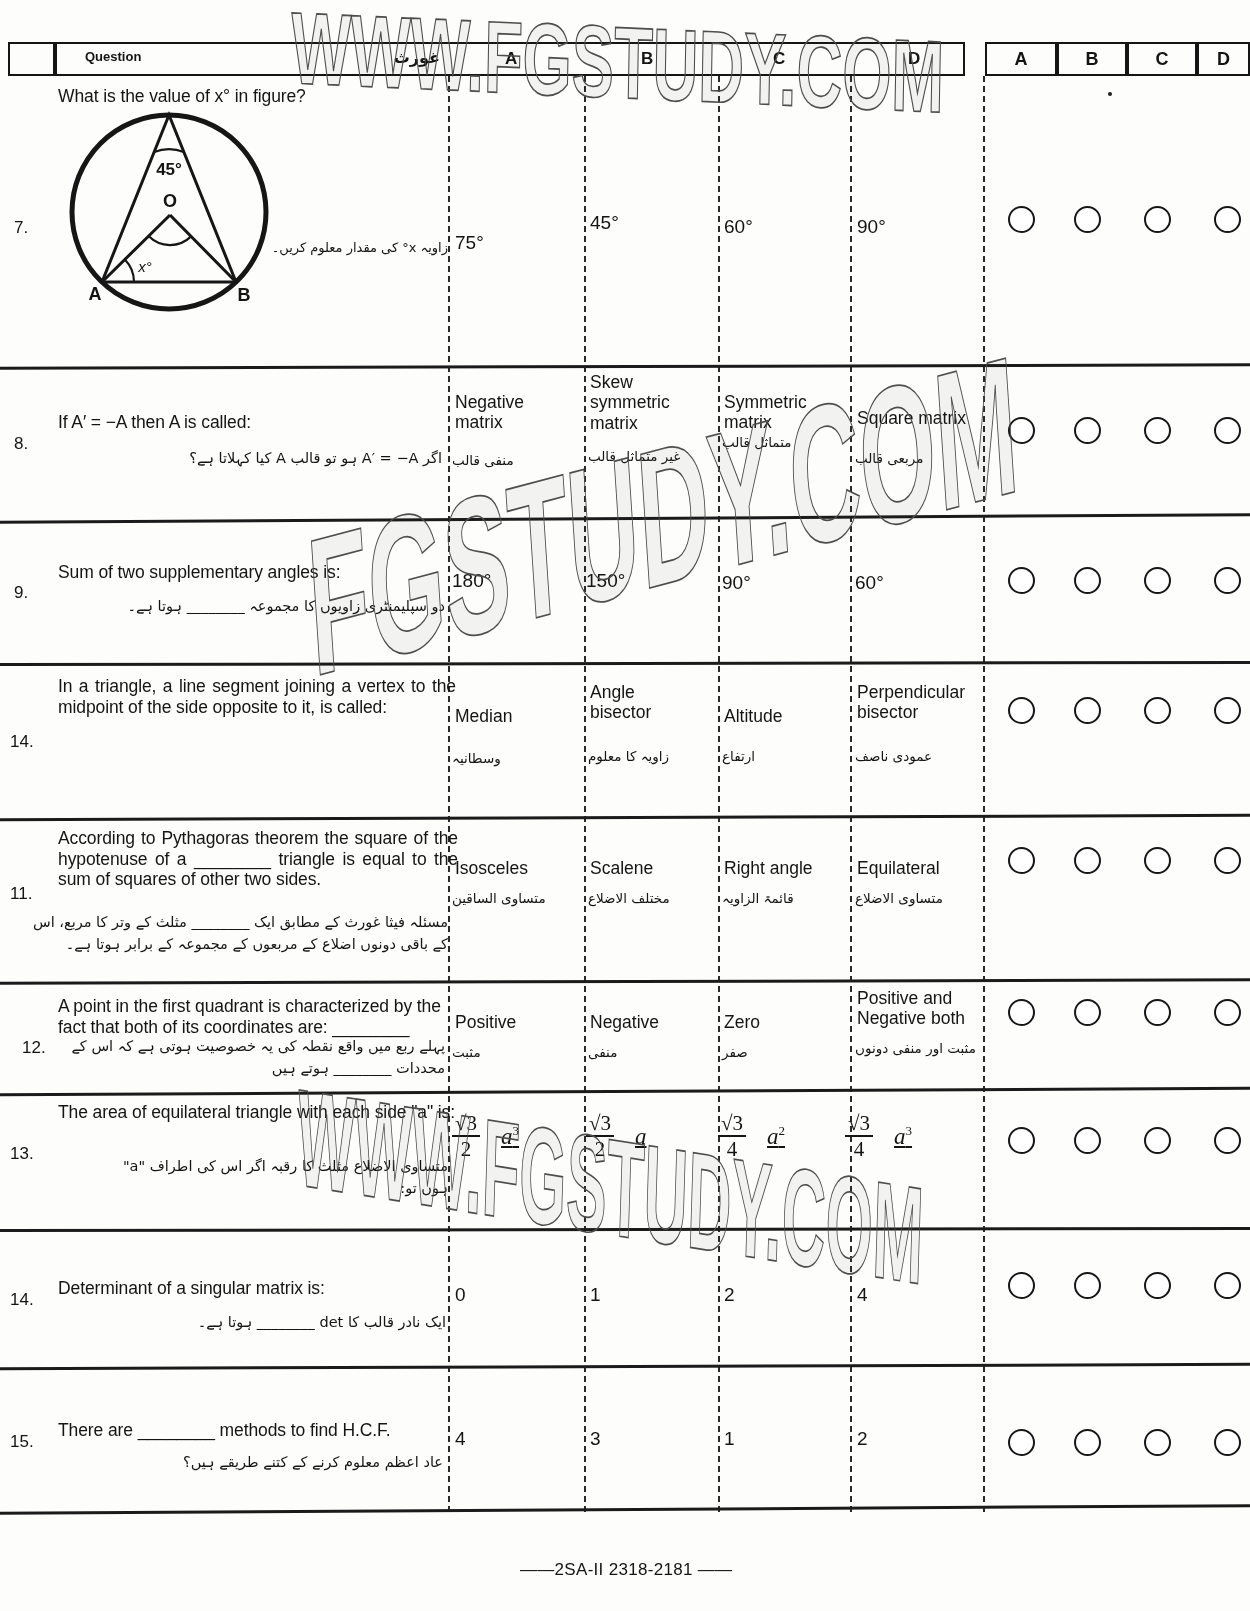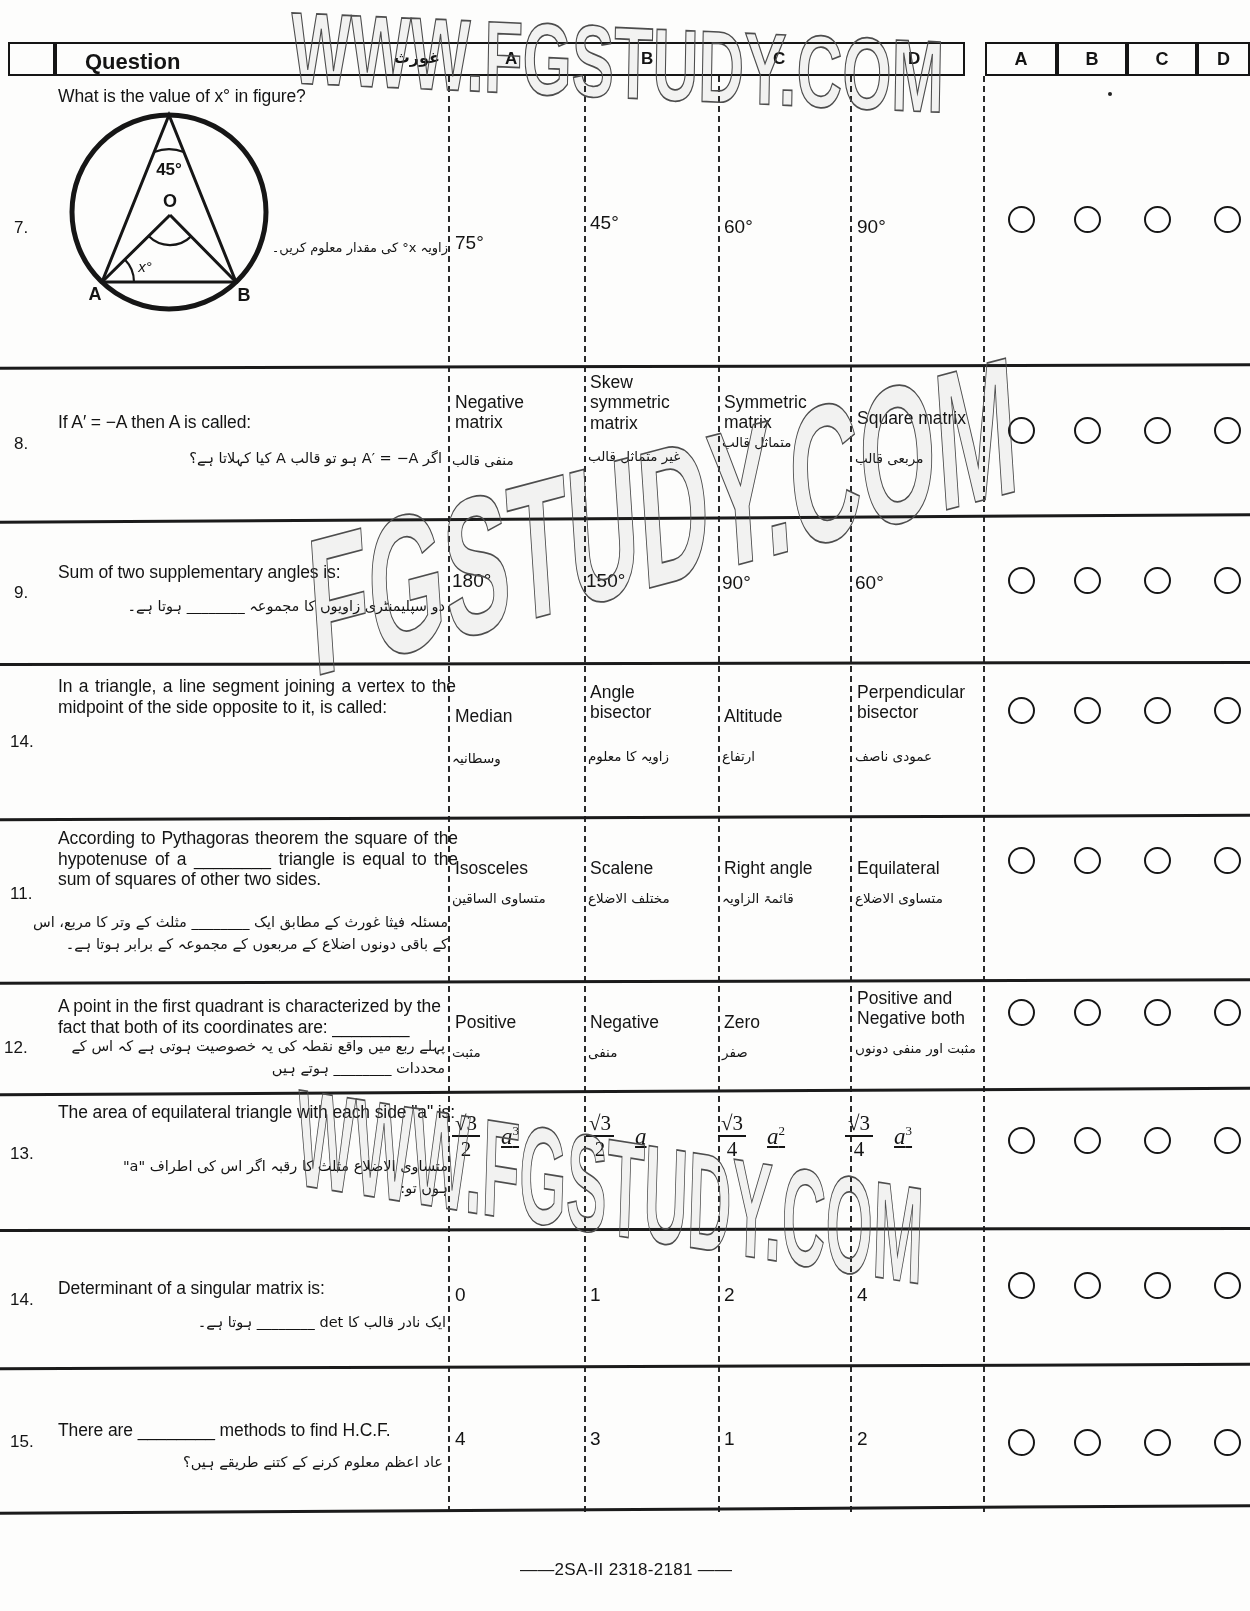--- a/index.html
+++ b/index.html
@@ -1,21 +1,21 @@
 <!DOCTYPE html>
 <html><head>
 <meta charset="utf-8">
 <style>
   html,body{margin:0;padding:0;background:#e8e8e8;}
   .page{position:relative;width:1250px;height:1611px;background:#fdfdfc;overflow:hidden;
         font-family:"Liberation Sans",sans-serif;color:#141414;}
   
   .hdr-box{position:absolute;border:2.5px solid #151515;box-sizing:border-box;background:transparent;
            display:flex;align-items:center;justify-content:center;font-weight:bold;font-size:18px;}
-  .hdr-label{font-weight:bold;font-size:22px;position:absolute;}
+  .hdr-label{font-weight:bold;font-size:13px;position:absolute;}
   .sep{position:absolute;left:0;width:1250px;height:3px;background:#1b1b1b;}
   .vdash{position:absolute;top:76px;height:1436px;width:0;border-left:2px dashed #2a2a2a;}
   
   .qnum{position:absolute;font-size:17px;}
   .en{position:absolute;font-size:17.5px;line-height:1.18;letter-spacing:-0.1px;}
   .ur{position:absolute;direction:rtl;text-align:right;font-family:"DejaVu Sans",sans-serif;
       font-size:14.5px;line-height:1.5;}
   .opt-en{position:absolute;font-size:17.5px;line-height:1.16;}
   .opt-num{position:absolute;font-size:19px;}
   .opt-ur{position:absolute;direction:rtl;text-align:left;font-family:"DejaVu Sans",sans-serif;font-size:13.5px;}
@@ -166,21 +166,21 @@
   <div class="opt-en" style="left:857px;top:858px;width:130px;">Equilateral</div>
   <div class="opt-ur" style="left:452px;top:890px;">متساوی الساقین</div>
   <div class="opt-ur" style="left:588px;top:890px;">مختلف الاضلاع</div>
   <div class="opt-ur" style="left:722px;top:890px;">قائمۃ الزاویہ</div>
   <div class="opt-ur" style="left:855px;top:890px;">متساوی الاضلاع</div>
   <div class="bubble" style="left:1008px;top:847px;"></div>
   <div class="bubble" style="left:1074px;top:847px;"></div>
   <div class="bubble" style="left:1144px;top:847px;"></div>
   <div class="bubble" style="left:1214px;top:847px;"></div>
 
-  <span class="qnum" style="left:4px;top:1038px;">12.</span>
+  <span class="qnum" style="left:22px;top:1038px;">12.</span>
   <div class="en" style="left:58px;top:996px;width:400px;">A point in the first quadrant is characterized by the fact that both of its coordinates are: ________</div>
   <div class="ur" style="left:30px;top:1036px;width:415px;">پہلے ربع میں واقع نقطہ کی یہ خصوصیت ہوتی ہے کہ اس کے محددات ________ ہوتے ہیں</div>
   <div class="opt-en" style="left:455px;top:1012px;width:120px;">Positive</div>
   <div class="opt-en" style="left:590px;top:1012px;width:120px;">Negative</div>
   <div class="opt-en" style="left:724px;top:1012px;width:120px;">Zero</div>
   <div class="opt-en" style="left:857px;top:988px;width:135px;">Positive and Negative both</div>
   <div class="opt-ur" style="left:452px;top:1044px;">مثبت</div>
   <div class="opt-ur" style="left:588px;top:1044px;">منفی</div>
   <div class="opt-ur" style="left:722px;top:1044px;">صفر</div>
   <div class="opt-ur" style="left:855px;top:1040px;width:130px;">مثبت اور منفی دونوں</div>

